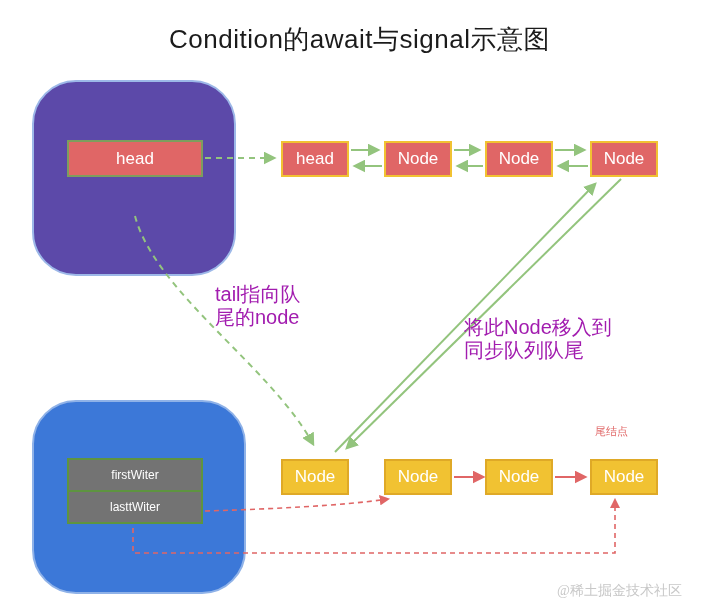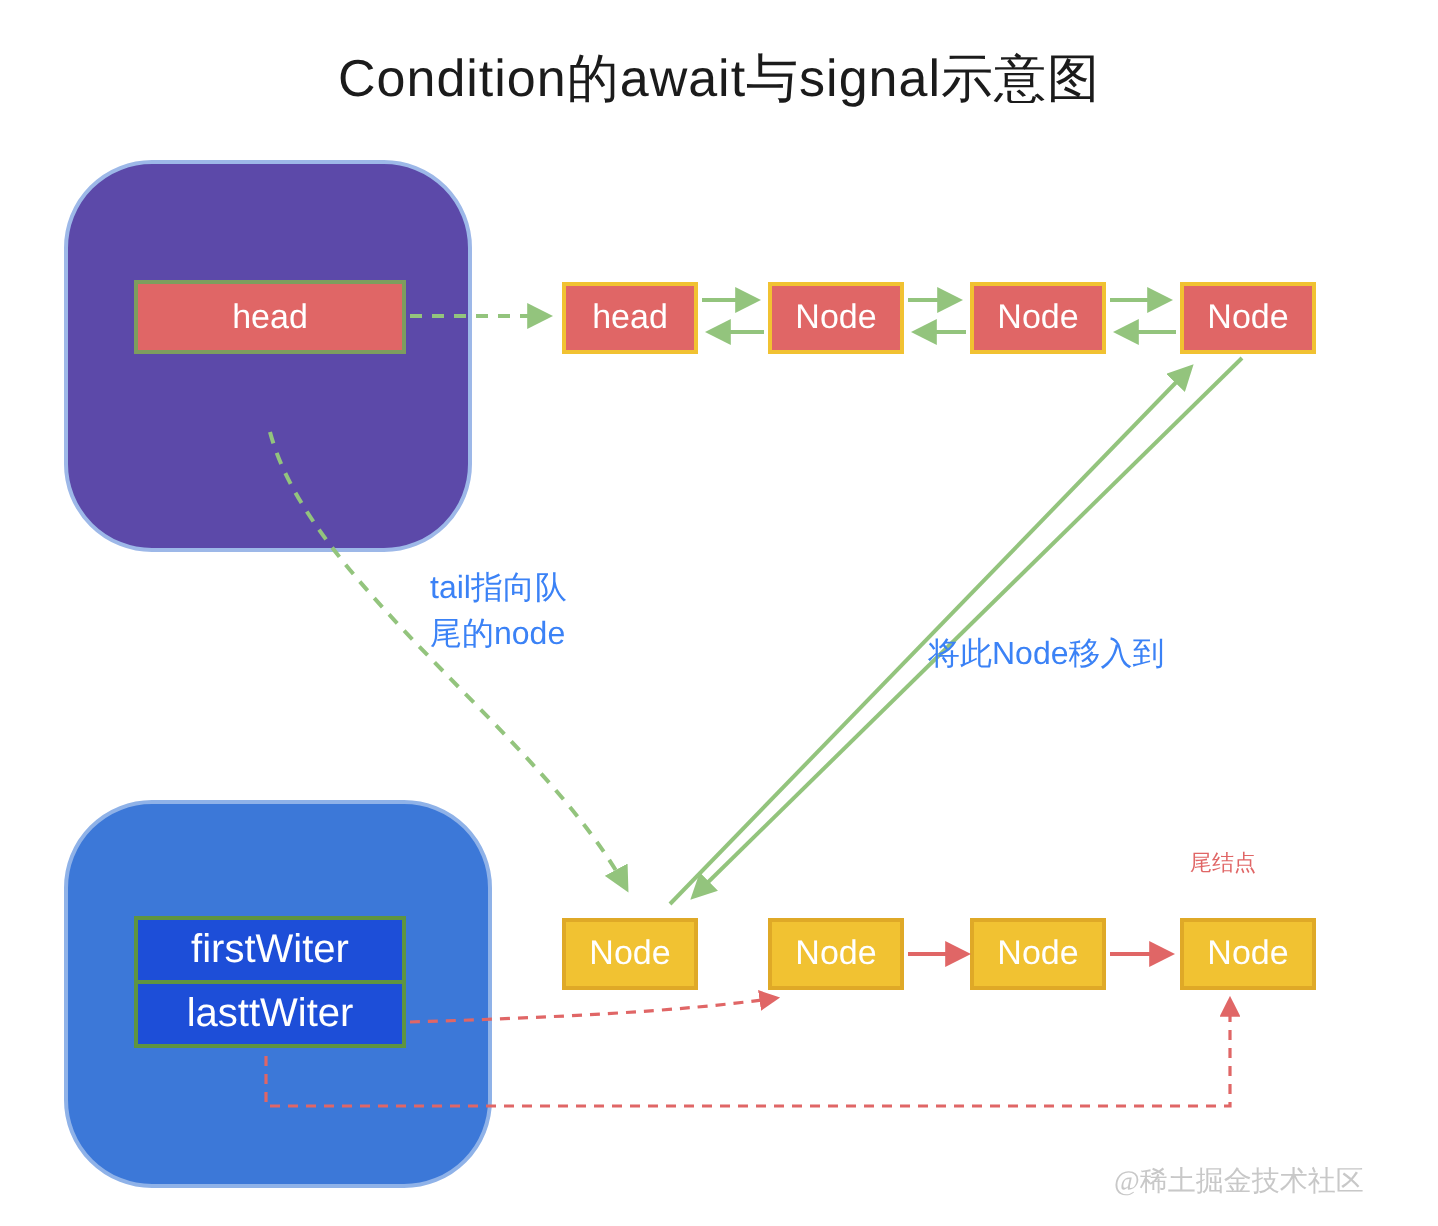--- a/index.html
+++ b/index.html
@@ -20,31 +20,31 @@
   }
   .aqs-label{top:102px;font-size:19px;}
   .cond-label{top:422px;font-size:18px;}
   .field{
     position:absolute;left:67px;width:136px;box-sizing:border-box;text-align:center;
     color:#ffffff;z-index:3;
   }
   .aqs-field{background:#E06666;border:2px solid #7D9D5E;height:37px;line-height:33px;font-size:17px;}
   .aqs-field-head{top:140px;}
   .aqs-field-tail{top:175px;}
-  .cond-field{background:#1d4ed8;border:2px solid #5E9440;height:34px;line-height:30px;font-size:20px;}
+  .cond-field{background:#737373;border:2px solid #5E9440;height:34px;line-height:30px;font-size:12px;}
   .cond-field-first{top:458px;}
   .cond-field-last{top:490px;}
   .node{
     position:absolute;width:68px;height:36px;box-sizing:border-box;text-align:center;
     line-height:32px;color:#ffffff;font-size:17px;z-index:3;
   }
   .sync-node{top:141px;background:#E06666;border:2px solid #F1C232;}
   .wait-node{top:459px;background:#F1C232;border:2px solid #DFA927;}
   .nx0{left:281px;} .nx1{left:384px;} .nx2{left:485px;} .nx3{left:590px;}
-  .note{position:absolute;font-size:16px;color:#3b82f6;line-height:23px;z-index:6;}
+  .note{position:absolute;font-size:20px;color:#a21caf;line-height:23px;z-index:6;}
   .tail-note{left:215px;top:283px;}
   .move-note{left:464px;top:316px;}
   .tail-label{position:absolute;left:595px;top:424px;font-size:11px;color:#E06666;z-index:6;}
   .watermark{position:absolute;left:557px;top:582px;font-size:14px;color:#C8C8C8;z-index:6;font-family:Liberation Serif, serif;}
   .g-solid{stroke:#93C47D;stroke-width:2;fill:none;}
   .g-dash{stroke:#93C47D;stroke-width:2;fill:none;stroke-dasharray:6 5;}
   .r-solid{stroke:#E06666;stroke-width:2;fill:none;}
   .r-dash{stroke:#E06666;stroke-width:1.6;fill:none;stroke-dasharray:5 4;}
 </style>
 </head>
@@ -103,17 +103,18 @@
   <div class="node wait-node nx1">Node</div>
   <div class="node wait-node nx2">Node</div>
   <div class="node wait-node nx3">Node</div>
 
   <div class="note tail-note">
     <div>tail指向队</div>
     <div>尾的node</div>
   </div>
   <div class="note move-note">
     <div>将此Node移入到</div>
+    <div>同步队列队尾</div>
   </div>
   <div class="tail-label">尾结点</div>
   <div class="watermark">@稀土掘金技术社区</div>
 
 </div>
 
 </body></html>

